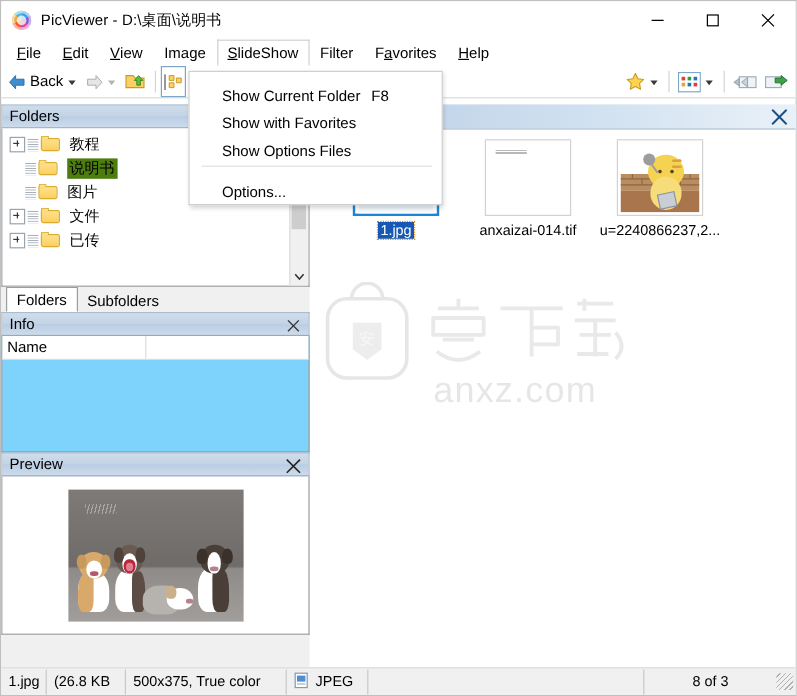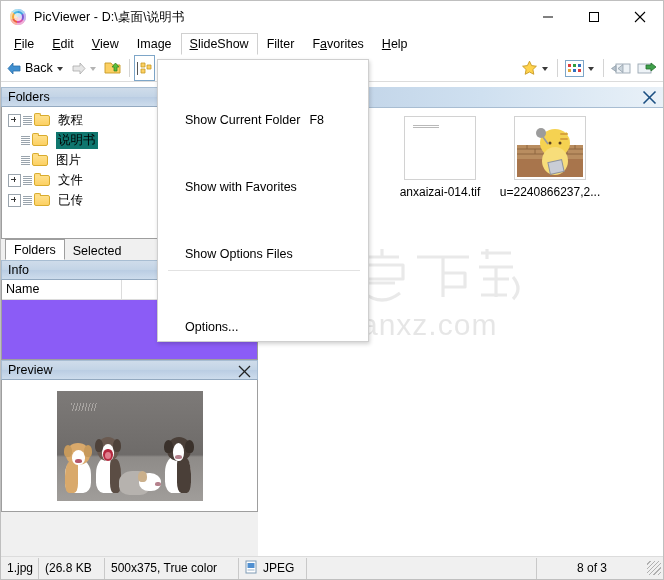--- a/index.html
+++ b/index.html
@@ -43,22 +43,22 @@
   .tb-caret{width:0;height:0;border-left:3.5px solid transparent;border-right:3.5px solid transparent;
             border-top:4px solid #3a3a3a;margin:2px 2px 0 1px;}
   .tb-caret.grey{border-top-color:#b4b4b4;}
   .back-label{font-size:12.5px;}
   .tb-frame{border:1px solid #7ea6c8;background:#fff;padding:1px;display:flex;align-items:center;}
 
   
   .dropdown{position:absolute;left:156px;top:58px;width:210px;background:#fff;
             border:1px solid #cfcfcf;box-shadow:1px 2px 4px rgba(0,0,0,.18);z-index:55;
             padding:4px 0 3px 0;}
-  .dd-item{height:23px;display:flex;align-items:center;font-size:12.5px;padding-left:27px;
-           position:relative;margin-top:44px;}
+  .dd-item{height:23px;display:flex;align-items:flex-end;font-size:12.5px;padding-left:27px;
+           position:relative;}
   .dd-item .short{position:absolute;right:44px;}
   .dd-sep{height:1px;background:#e2e2e2;margin:5px 8px 5px 10px;}
 
   
   .left{position:absolute;left:0;top:86px;width:257px;bottom:22px;background:#f0f0f0;}
   .panel-head{height:20px;display:flex;align-items:center;
               background:linear-gradient(to bottom,#cfdcea 0%,#c3d4e6 48%,#bacde3 52%,#cddcec 100%);
               border:1px solid #a8bdd2;border-bottom:1px solid #93a9c0;box-sizing:border-box;
               padding-left:6px;font-size:12.5px;position:relative;}
   .panel-head .ph-x{position:absolute;right:4px;top:1px;width:18px;height:18px;
@@ -76,36 +76,36 @@
   .dots{width:9px;height:11px;margin-right:2px;flex:0 0 auto;
         background-image:linear-gradient(to bottom,#9aa4ad 1px,transparent 1px);
         background-size:2px 2px;background-position:0 3px;}
   .folder-ico{width:17px;height:14px;margin-right:7px;position:relative;flex:0 0 auto;}
   .folder-ico:before{content:"";position:absolute;left:0;top:2px;width:16px;height:11px;
         background:linear-gradient(to bottom,#ffe08a,#fcd063);border:1px solid #d9ac2e;
         border-radius:1px 2px 2px 2px;box-sizing:border-box;}
   .folder-ico:after{content:"";position:absolute;left:0;top:0px;width:7px;height:3px;
         background:#ffdd84;border:1px solid #d9ac2e;border-bottom:0;border-radius:2px 2px 0 0;box-sizing:border-box;}
   .tlabel{font-size:12.5px;font-family:"DejaVu Sans","Liberation Sans",sans-serif;}
-  .tlabel.sel{background:#0f766e;padding:0 2px;}
+  .tlabel.sel{background:#4d7c0f;padding:0 2px;}
   .tree-sb{position:absolute;right:0;top:0;width:15px;bottom:0;background:#f0f0f0;
            border-left:1px solid #dcdcdc;}
   .sb-thumb{position:absolute;left:1px;top:46px;width:12px;height:38px;background:#cdcdcd;}
   .sb-dn{position:absolute;left:0;bottom:0;width:15px;height:15px;display:flex;
          align-items:center;justify-content:center;}
 
   .tabrow{height:22px;display:flex;align-items:flex-end;padding-left:4px;margin-top:-1px;
           position:relative;}
   .tab{height:19px;display:flex;align-items:center;padding:0 8px;font-size:12.5px;
        background:#f0f0f0;}
   .tab.active{background:#fff;border:1px solid #9e9e9e;border-bottom:1px solid #fff;
        box-sizing:border-box;height:21px;position:relative;z-index:3;}
 
-  .info-list{background:#8b5cf6;border:1px solid #9e9e9e;border-top:0;box-sizing:border-box;
-             height:80px;position:relative;}
+  .info-list{background:#7dd3fc;border:1px solid #9e9e9e;border-top:0;box-sizing:border-box;
+             height:97px;position:relative;}
   .col-head{height:19px;display:flex;border-bottom:1px solid #dcdcdc;background:#fff;}
   .col-head div{font-size:12.5px;padding:2px 0 0 4px;border-right:1px solid #dcdcdc;
                 box-sizing:border-box;}
   .col-name{width:120px;}
   .col-value{flex:1;border-right:0 !important;}
 
   .preview-box{background:#fff;border:1px solid #9e9e9e;border-top:0;box-sizing:border-box;
                height:132px;display:flex;align-items:center;justify-content:center;overflow:hidden;}
 
   
@@ -334,21 +334,21 @@
             </svg>
         </div>
       </div>
     </div>
 
     <div class="tabrow">
       <div class="tab active">
           <span>Folders</span>
         </div>
       <div class="tab">
-          <span>Selected</span>
+          <span>Subfolders</span>
         </div>
     </div>
 
     <div class="panel-head">
       <span>Info</span>
       <span class="ph-x">
         <svg width="11" height="11">
             <line x1="1" y1="1" x2="10" y2="10" stroke="#333" stroke-width="1.1"></line>
             <line x1="10" y1="1" x2="1" y2="10" stroke="#333" stroke-width="1.1"></line>
           </svg>

